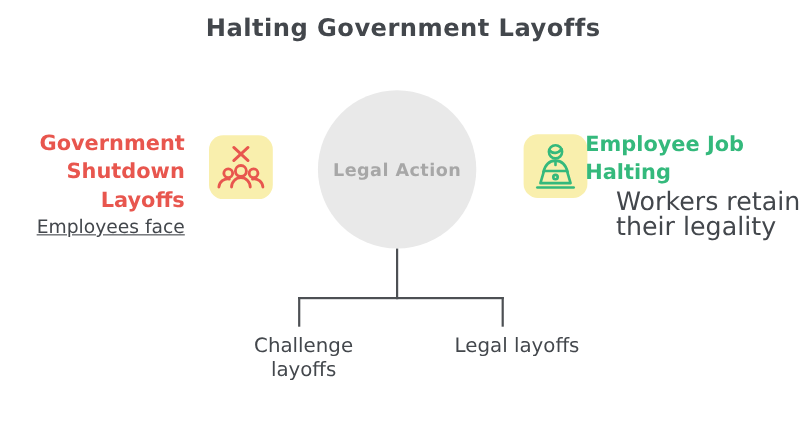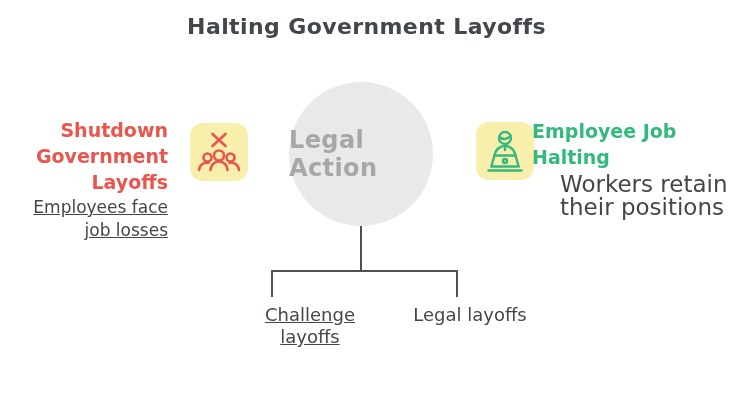--- a/index.html
+++ b/index.html
@@ -62,21 +62,21 @@
     position: absolute;
     left: 289px; top: 82px;
     width: 144px; height: 144px;
     border-radius: 50%;
     background: var(--circle-fill);
     display: flex; align-items: center; justify-content: center;
   }
   .center-label {
     color: var(--circle-text);
     font-weight: bold;
-    font-size: 24px;
+    font-size: 16px;
     letter-spacing: 0.4px;
   }
   .right-heading {
     position: absolute;
     left: 532px; top: 118px; width: 170px;
     color: var(--green);
     font-weight: bold;
     font-size: 19px;
     line-height: 26px;
   }
@@ -91,38 +91,37 @@
   .conn.h-line  { left: 271px; top: 270px; width: 187px; height: 2px; }
   .conn.stub-l  { left: 271px; top: 270px; width: 2px;   height: 27px; }
   .conn.stub-r  { left: 456px; top: 270px; width: 2px;   height: 27px; }
   .branch-label {
     position: absolute;
     top: 304px; width: 190px;
     text-align: center;
     font-size: 18px;
     line-height: 22px;
   }
-  .branch-label.b0 { left: 215px; text-decoration: underline; }
+  .branch-label.b0 { left: 181px; }
   .branch-label.b1 { left: 375px; }
 </style>
 </head>
 <body>
 
 <div class="canvas">
 
   <div class="title">Halting Government Layoffs</div>
 
   <div class="left-heading">
+    <div>Government</div>
     <div>Shutdown</div>
-    <div>Government</div>
     <div>Layoffs</div>
   </div>
   <div class="left-sub">
     <div>Employees face</div>
-    <div>job losses</div>
   </div>
 
   <div class="icon-box lft">
     <span>
       <svg viewBox="0 0 48 48" fill="none" stroke="currentColor" stroke-width="2.6" stroke-linecap="round" stroke-linejoin="round">
         <path d="M17.5 6 L30.5 18 M30.5 6 L17.5 18"></path>
         <circle cx="24" cy="27.5" r="5"></circle>
         <circle cx="12.5" cy="29.5" r="4"></circle>
         <circle cx="35.5" cy="29.5" r="4"></circle>
         <path d="M15.5 42 a8.5 8.5 0 0 1 17 0"></path>
@@ -149,21 +148,21 @@
       </svg>
     </span>
   </div>
 
   <div class="right-heading">
     <div>Employee Job</div>
     <div>Halting</div>
   </div>
   <div class="right-sub">
     <div>Workers retain</div>
-    <div>their positions</div>
+    <div>their legality</div>
   </div>
 
   <div class="conn v-main"></div>
   <div class="conn h-line"></div>
   <div class="conn stub-l"></div>
   <div class="conn stub-r"></div>
 
   <div class="branch-label b0">
     <div>Challenge</div>
     <div>layoffs</div>

